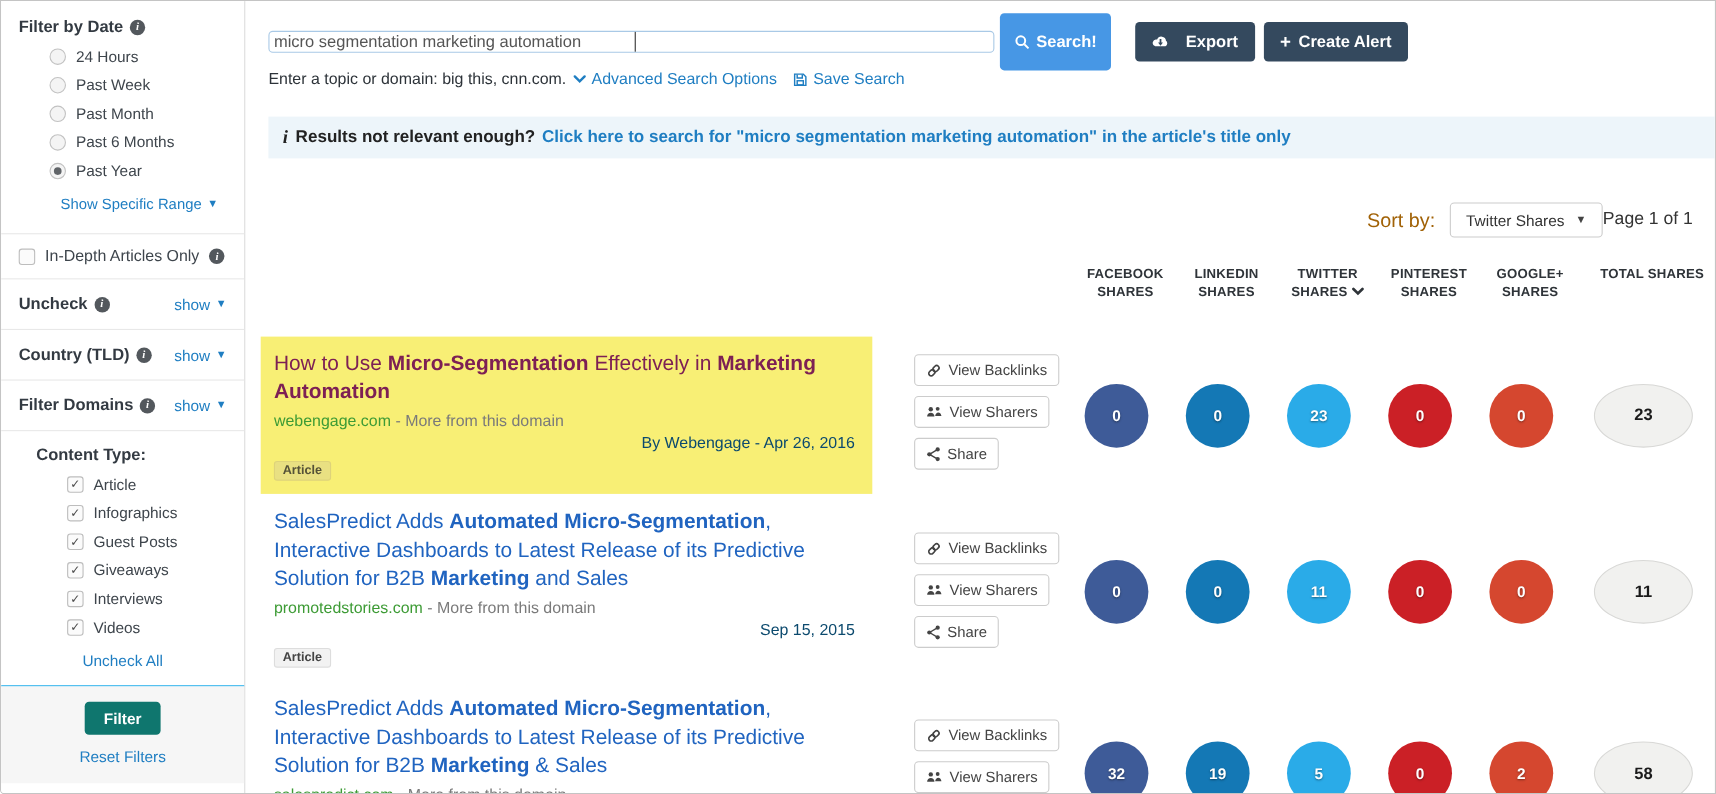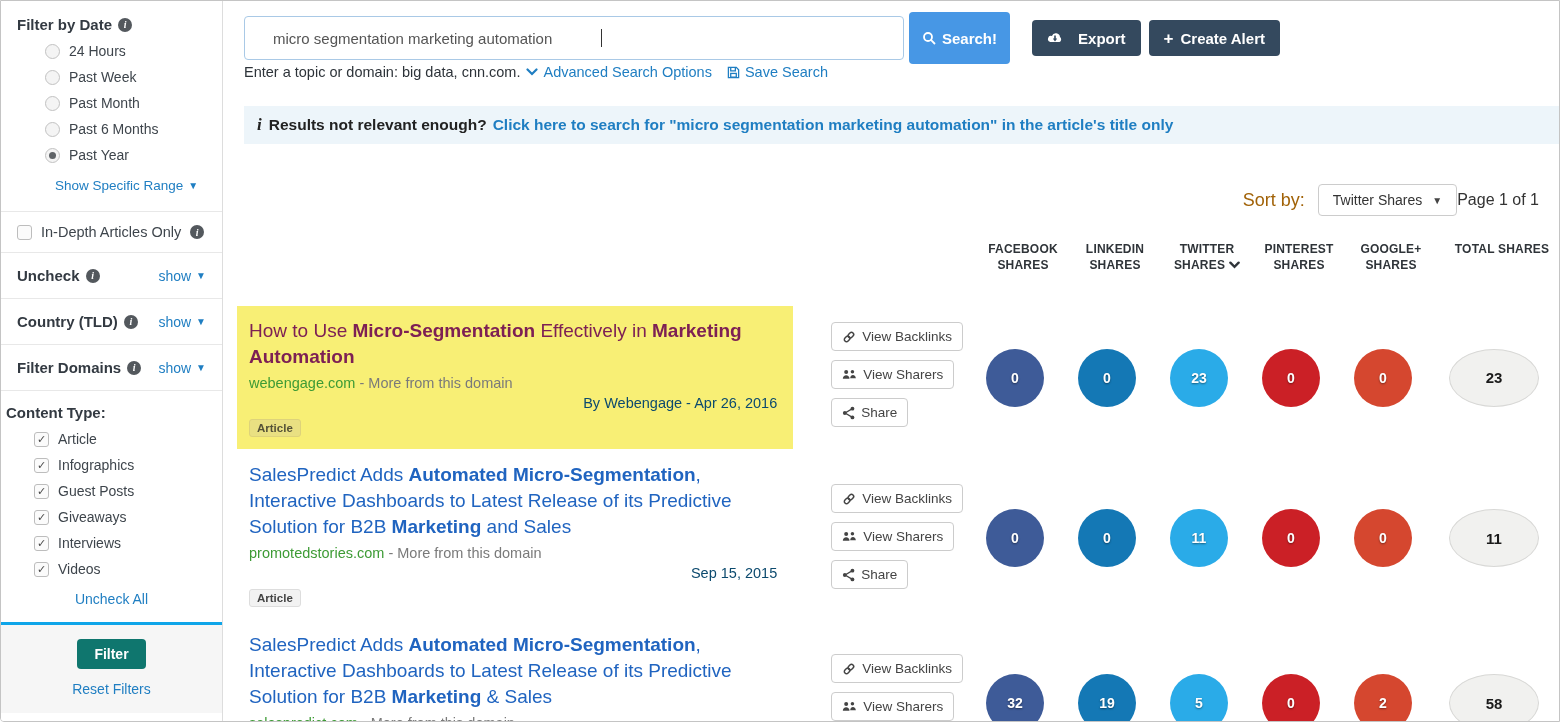--- a/index.html
+++ b/index.html
@@ -22,31 +22,31 @@
   .radio.on::after{content:"";position:absolute;left:3px;top:3px;width:7px;height:7px;border-radius:50%;background:#606468;}
   .cb{width:15px;height:15px;border-radius:3px;border:1px solid #bdbdbd;background:#fbfbfb;box-sizing:border-box;
     display:inline-flex;align-items:center;justify-content:center;font-size:11px;color:#4a4a4a;flex:none;}
   .cb.on::after{content:"✓";font-weight:bold;}
   .blue-link{color:var(--accent_blue);text-decoration:none;}
   .range-link{display:inline-flex;align-items:center;gap:5px;margin:15px 0 0 38px;font-size:13.5px;}
   .caret{font-size:10px;line-height:1;}
   .sb-indepth{padding:12px 14px 12px 16px;display:flex;align-items:center;gap:9px;font-size:14.5px;color:#3e454c;border-bottom:1px solid #e8e8e8;}
   .sb-row{padding:14px 16px;display:flex;align-items:center;justify-content:space-between;border-bottom:1px solid #e8e8e8;}
   .show-link{display:inline-flex;align-items:center;gap:5px;font-size:14px;}
-  .sb-content{padding:13px 5px 15px;border-bottom:3px solid #0ea5e9;}
+  .sb-content{padding:13px 32px 15px;border-bottom:1px solid #0ea5e9;}
   .uncheck{display:block;text-align:center;margin-top:14px;font-size:14px;}
   .sb-footer{background:#f6f6f6;text-align:center;padding:14px 0 16px;}
   .filter-btn{background:#0f766e;color:#fff;border:none;border-radius:4px;padding:7px 17px;font-size:14px;font-weight:bold;}
   .reset{display:block;margin-top:12px;font-size:14px;}
 
   
   .main{position:absolute;left:222px;top:0;right:0;bottom:0;}
   .search-row{position:absolute;left:21px;top:19px;height:36px;display:flex;align-items:center;}
-  .search-input{width:660px;height:44px;border:1px solid #a9c9e6;border-radius:4px;background:#fff;display:flex;align-items:center;
-    padding:0 28px;font-size:15px;color:#555;box-sizing:border-box;gap:48px;}
+  .search-input{width:660px;height:20px;border:1px solid #a9c9e6;border-radius:4px;background:#fff;display:flex;align-items:center;
+    padding:0 4px;font-size:15px;color:#555;box-sizing:border-box;gap:48px;}
   .caret-line{width:1px;height:18px;background:#333;margin-left:1px;}
   .btn-search{margin-left:5px;height:52px;padding:0 13px;background:var(--search_button);color:#fff;border:none;border-radius:4px;
     font-weight:bold;font-size:15px;display:inline-flex;align-items:center;gap:6px;}
   .btn-dark{height:36px;padding:0 15px;background:var(--dark_button);color:#fff;border:none;border-radius:4px;
     font-weight:bold;font-size:15px;display:inline-flex;align-items:center;gap:7px;}
   .export{margin-left:22px;gap:15px;}
   .alert{margin-left:8px;}
   .plus{font-size:17px;font-weight:bold;line-height:1;}
   .hint-row{position:absolute;left:21px;top:63px;font-size:14.5px;color:#2d3339;display:flex;align-items:center;gap:6px;white-space:nowrap;}
   .adv,.save{display:inline-flex;align-items:center;gap:5px;font-size:14.5px;}
@@ -243,21 +243,21 @@
         </span>
       <span>Export</span>
     </button>
     <button class="btn-dark alert">
       <span class="plus">+</span>
       <span>Create Alert</span>
     </button>
   </div>
 
   <div class="hint-row">
-    <span>Enter a topic or domain: big data, cnn.com.</span>
+    <span>Enter a topic or domain: big this, cnn.com.</span>
     <a class="blue-link adv">
       <span class="act-ic">
           <svg width="12" height="8" viewBox="0 0 12 8" fill="none" stroke="#1f7ec2" stroke-width="2.2" stroke-linecap="round">
             <path d="M1.5 1.5L6 6l4.5-4.5"></path>
           </svg>
         </span>
       <span>Advanced Search Options</span>
     </a>
     <a class="blue-link save">
       <span class="act-ic">

